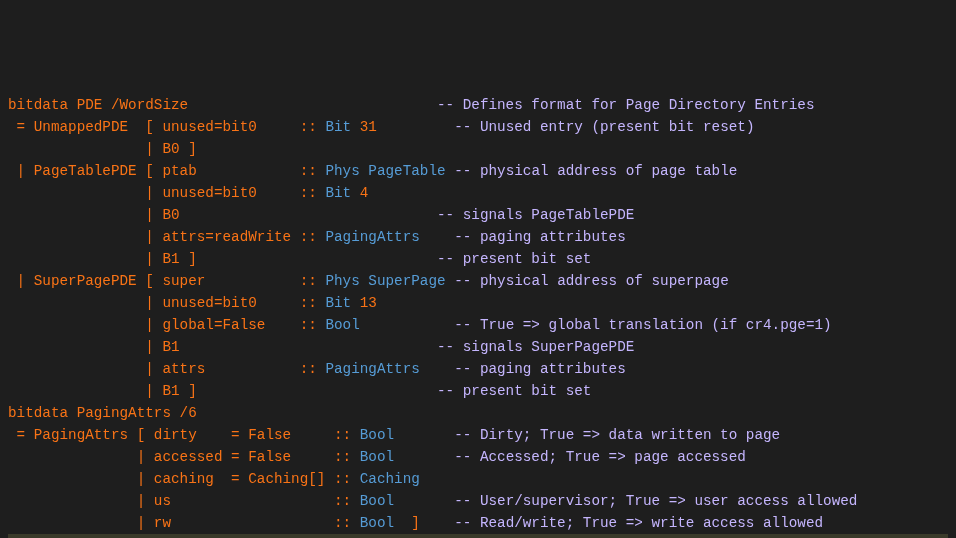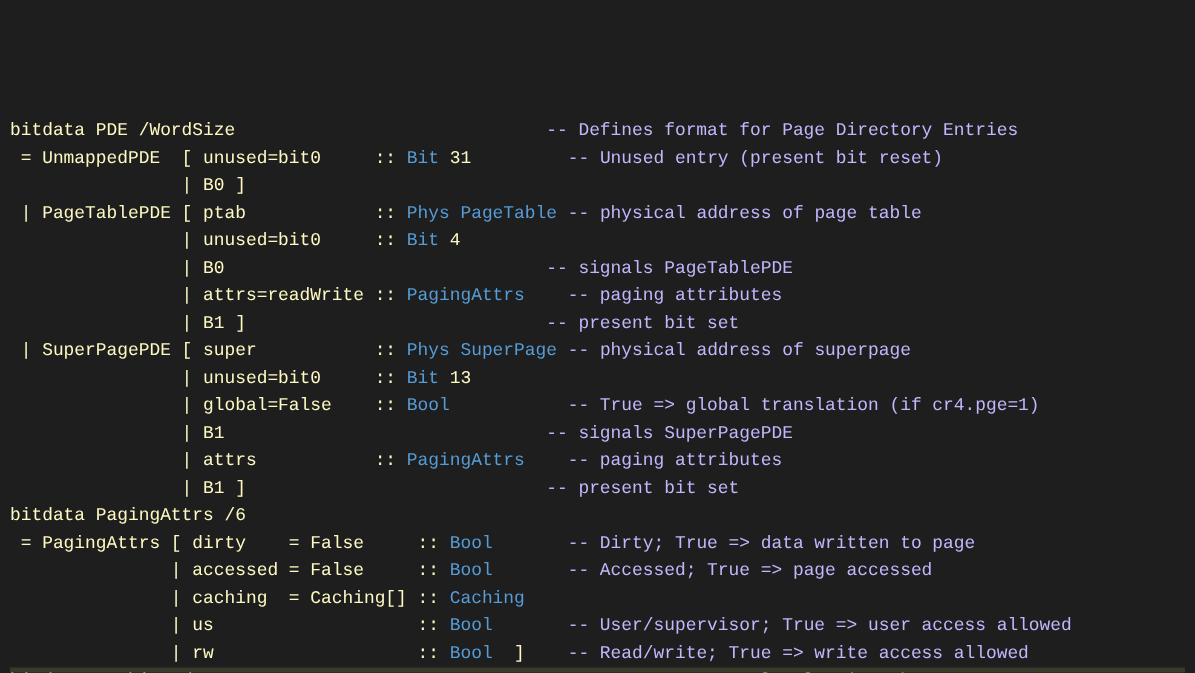--- a/index.html
+++ b/index.html
@@ -11,21 +11,21 @@
     line-height: 22px;
     color: #d4d4d4;
     white-space: pre;
     width: 956px;
     height: 538px;
     box-sizing: border-box;
     overflow: hidden;
   }
   .kw  { color: #569cd6; text-align: center; }  
   .cm  { color: #c4b5fd; }  
-  .pl  { color: #fef9c3; }  
+  .pl  { color: #f97316; }  
   .line { display: block; }
   .hl { background: #3a3a2a; display:block; width:100%;}  
 </style>
 </head>
 <body>
 
 
 
 <div id="code"><span class="line"><span class="pl">bitdata PDE /WordSize                             </span><span class="cm">-- Defines format for Page Directory Entries</span></span><span class="line"><span class="pl"> = UnmappedPDE  [ unused=bit0     :: </span><span class="kw">Bit</span><span class="pl"> 31         </span><span class="cm">-- Unused entry (present bit reset)</span></span><span class="line"><span class="pl">                | B0 ]</span></span><span class="line"><span class="pl"> | PageTablePDE [ ptab            :: </span><span class="kw">Phys PageTable</span><span class="pl"> </span><span class="cm">-- physical address of page table</span></span><span class="line"><span class="pl">                | unused=bit0     :: </span><span class="kw">Bit</span><span class="pl"> 4</span></span><span class="line"><span class="pl">                | B0                              </span><span class="cm">-- signals PageTablePDE</span></span><span class="line"><span class="pl">                | attrs=readWrite :: </span><span class="kw">PagingAttrs</span><span class="pl">    </span><span class="cm">-- paging attributes</span></span><span class="line"><span class="pl">                | B1 ]                            </span><span class="cm">-- present bit set</span></span><span class="line"><span class="pl"> | SuperPagePDE [ super           :: </span><span class="kw">Phys SuperPage</span><span class="pl"> </span><span class="cm">-- physical address of superpage</span></span><span class="line"><span class="pl">                | unused=bit0     :: </span><span class="kw">Bit</span><span class="pl"> 13</span></span><span class="line"><span class="pl">                | global=False    :: </span><span class="kw">Bool</span><span class="pl">           </span><span class="cm">-- True =&gt; global translation (if cr4.pge=1)</span></span><span class="line"><span class="pl">                | B1                              </span><span class="cm">-- signals SuperPagePDE</span></span><span class="line"><span class="pl">                | attrs           :: </span><span class="kw">PagingAttrs</span><span class="pl">    </span><span class="cm">-- paging attributes</span></span><span class="line"><span class="pl">                | B1 ]                            </span><span class="cm">-- present bit set</span></span><span class="line"><span class="pl"></span></span><span class="line"><span class="pl">bitdata PagingAttrs /6</span></span><span class="line"><span class="pl"> = PagingAttrs [ dirty    = False     :: </span><span class="kw">Bool</span><span class="pl">       </span><span class="cm">-- Dirty; True =&gt; data written to page</span></span><span class="line"><span class="pl">               | accessed = False     :: </span><span class="kw">Bool</span><span class="pl">       </span><span class="cm">-- Accessed; True =&gt; page accessed</span></span><span class="line"><span class="pl">               | caching  = Caching[] :: </span><span class="kw">Caching</span></span><span class="line"><span class="pl">               | us                   :: </span><span class="kw">Bool</span><span class="pl">       </span><span class="cm">-- User/supervisor; True =&gt; user access allowed</span></span><span class="line"><span class="pl">               | rw                   :: </span><span class="kw">Bool</span><span class="pl">  ]    </span><span class="cm">-- Read/write; True =&gt; write access allowed</span></span><span class="line"><span class="pl"></span></span><span class="line hl"><span class="pl">bitdata Caching /2                                </span><span class="cm">-- pwt=True =&gt; page-level write thru</span></span></div>
 

